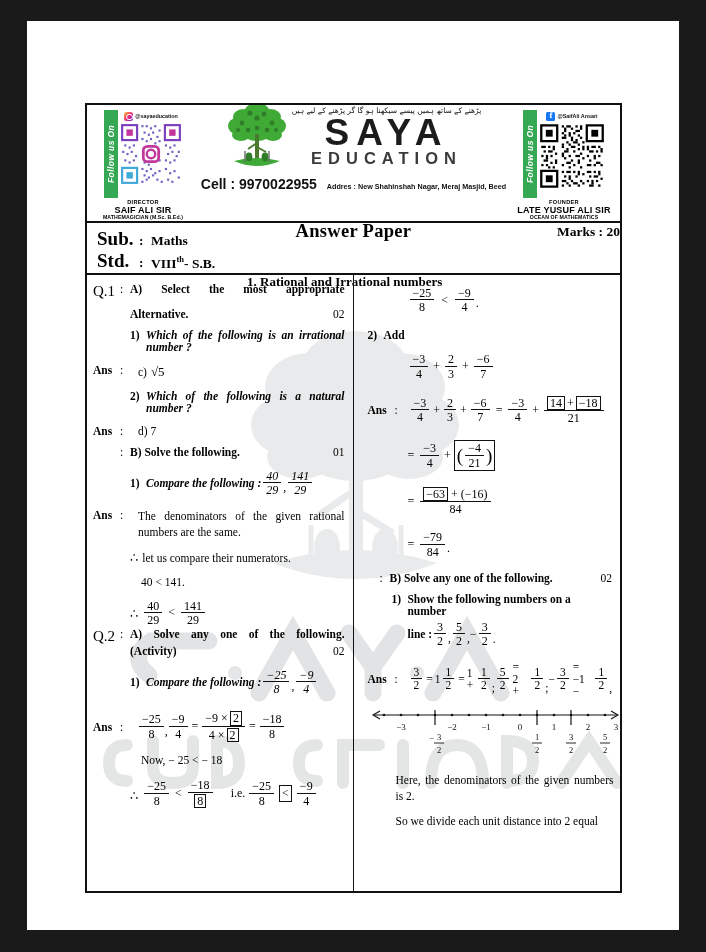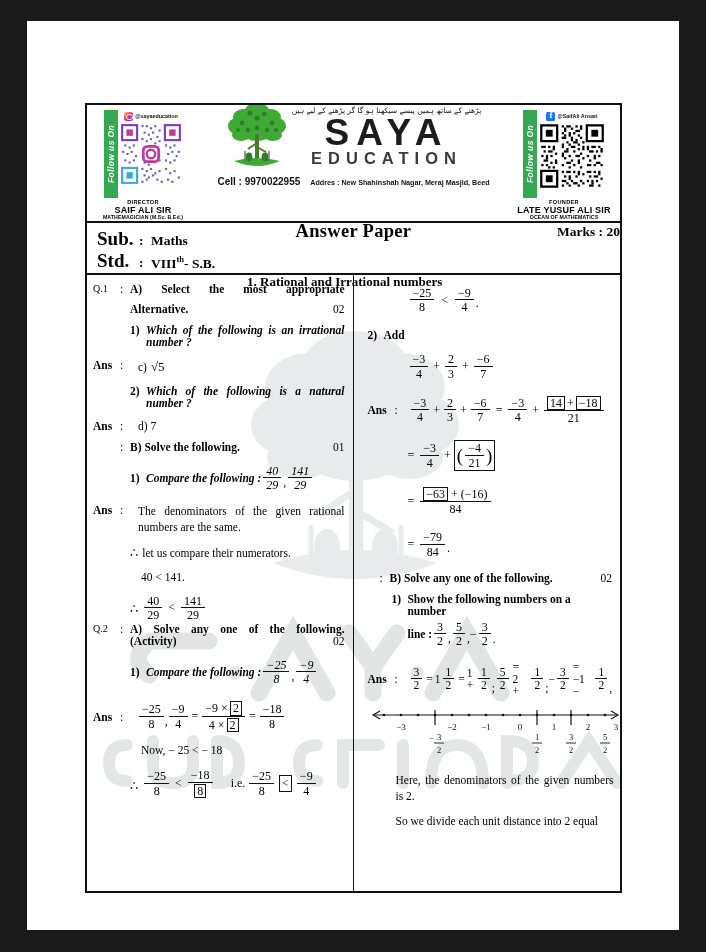--- a/index.html
+++ b/index.html
@@ -125,21 +125,21 @@
   .edu-word {
     font-family:"Liberation Sans", sans-serif;
     font-size: 16.5px; font-weight:bold; color:#3b3b3b;
     letter-spacing: 6px; line-height: 1;
   }
   .contact-row {
     display:flex; align-items:baseline; gap:10px;
     margin-top: 3px;
     font-family:"Liberation Sans", sans-serif;
   }
-  .cell-txt { font-size: 10px; font-weight:bold; color:#111; }
+  .cell-txt { font-size: 14px; font-weight:bold; color:#111; }
   .addr-txt { font-size: 7.2px; font-weight:bold; color:#111; }
 
   
   .subjbar {
     position: relative;
     border-bottom: 2px solid #111;
     padding: 5px 10px 6px 10px;
     height: 52px;
   }
   .sb-row { display:flex; align-items:baseline; position:relative; height:22px;}
@@ -178,21 +178,21 @@
   .watermark {
     position:absolute; left: 0; top: 0;
     width: 537px; height: 616px;
     pointer-events:none; opacity:1; z-index:0;
   }
 
   .col > * { position: relative; z-index: 2; }
 
   
   .qline { display:flex; align-items:flex-start; margin-top:2px; }
-  .qtag { width:27px; font-size:10px; flex:none; }
+  .qtag { width:27px; font-size:15px; flex:none; }
   .qcolon { width:10px; font-size:11.5px; flex:none; }
   .qbody { flex:1; font-size:11.5px; font-weight:bold; }
   .qbody.just { text-align: justify; text-align-last: justify; }
   .marks-inline { float:right; font-weight:normal; font-size:11.5px; }
 
   .anstag { width:27px; font-size:11.5px; font-weight:bold; flex:none; }
   .ansbody { flex:1; font-size:11.5px; }
 
   .sub-item { display:flex; margin-top:7px; }
   .sub-num { width:16px; font-size:11.5px; font-weight:bold; flex:none; }

